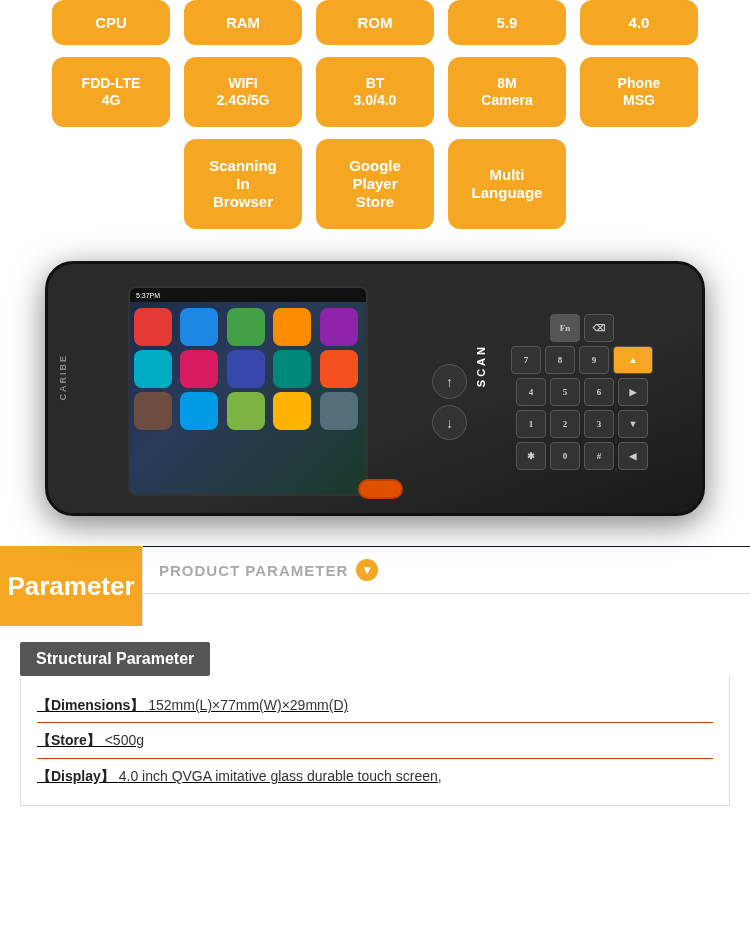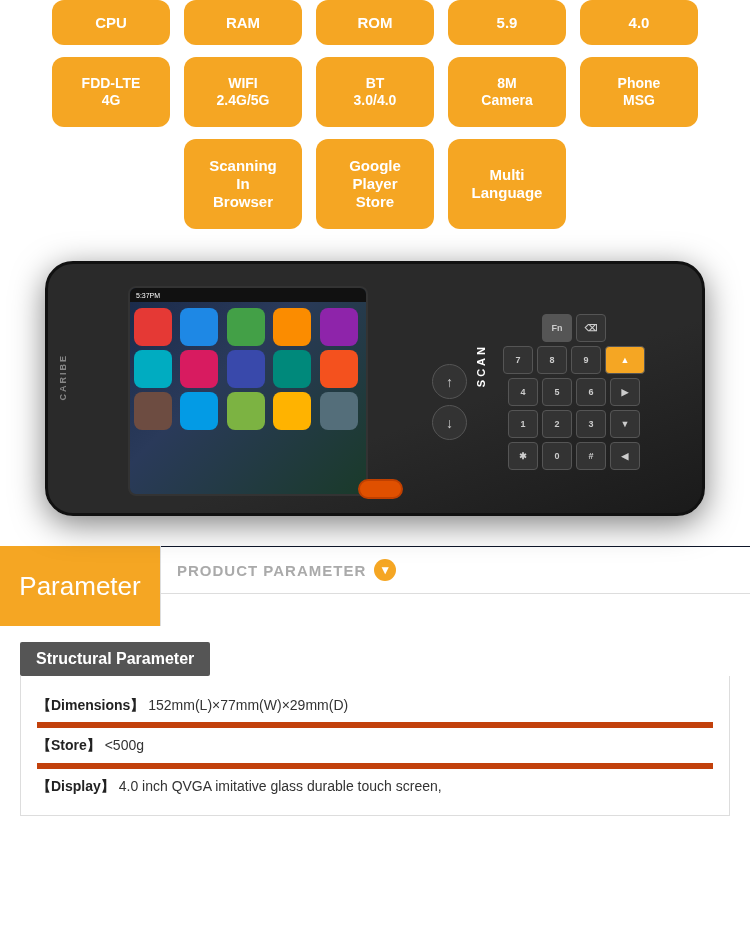--- a/index.html
+++ b/index.html
@@ -115,29 +115,30 @@
       align-items: center;
       justify-content: center;
       font-size: 9px;
       color: #fff;
       font-weight: bold;
     }
 
     
     .device-keypad {
       position: absolute;
-      right: 28px;
+      right: 20px;
       top: 15px;
       width: 200px;
       height: 225px;
       display: flex;
       flex-direction: column;
       gap: 4px;
       align-items: center;
       justify-content: center;
+      font-family: Liberation Serif, serif;
     }
 
     .key-row {
       display: flex;
       gap: 4px;
     }
 
     .key {
       width: 30px;
       height: 28px;
@@ -201,22 +202,22 @@
       background: #fff;
       display: flex;
       min-height: 80px;
       margin-top: 10px;
     }
 
     .parameter-label {
       background: #F5A623;
       color: #fff;
       font-size: 26px;
-      font-weight: normal;
-      width: 160px;
+      font-weight: bold;
+      width: 142px;
       display: flex;
       align-items: center;
       justify-content: center;
       padding: 20px 21px;
       flex-shrink: 0;
     }
 
     .parameter-right {
       flex: 1;
       border-left: 1px solid #ddd;
@@ -256,20 +257,21 @@
       display: flex;
       align-items: center;
       justify-content: center;
       color: #fff;
       font-size: 12px;
     }
 
     
     .struct-section {
       padding: 16px 20px;
+      text-decoration: underline;
     }
 
     .struct-header {
       background: #555;
       color: #fff;
       font-size: 16px;
       font-weight: bold;
       padding: 8px 16px;
       display: inline-block;
       border-radius: 2px;
@@ -279,21 +281,21 @@
     .struct-table {
       border: 1px solid #ddd;
       border-top: none;
       padding: 12px 16px;
     }
 
     .struct-row {
       padding: 6px 0;
       font-size: 14px;
       color: #333;
-      border-bottom: 6px solid #c2410c;
+      border-bottom: 1px solid #c2410c;
       line-height: 1.6;
     }
 
     .struct-row:last-child {
       border-bottom: none;
     }
 
     .struct-key {
       font-weight: bold;
       color: #222;

